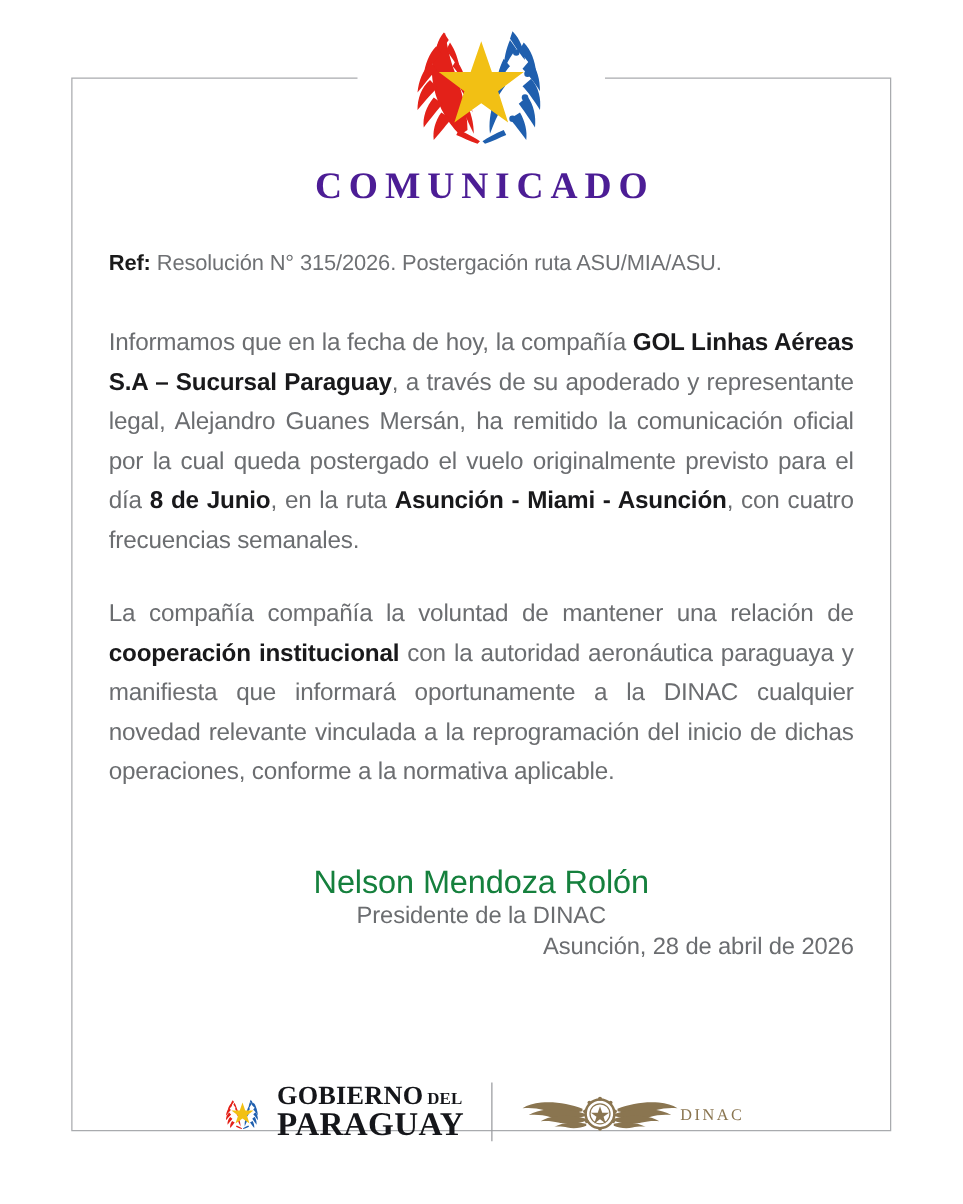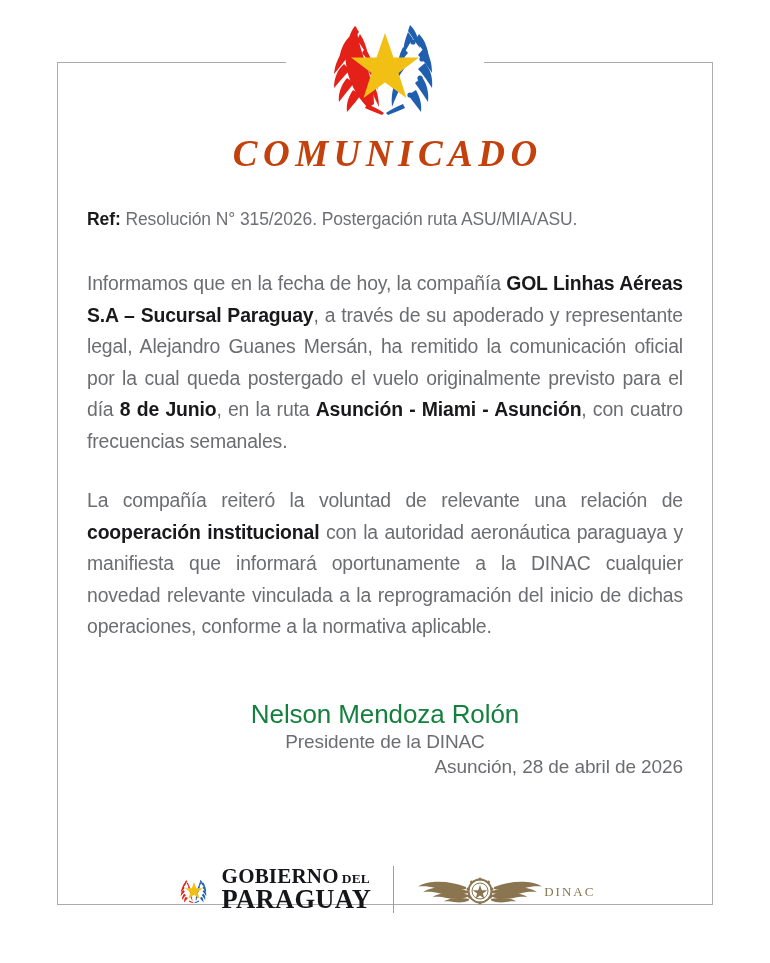--- a/index.html
+++ b/index.html
@@ -52,28 +52,27 @@
   
   .content {
     position: absolute;
     left: 87px;
     top: 132px;
     width: 596px;
   }
 
   .doc-title {
     font-family: "Liberation Serif", serif;
-    font-size: 37px;
+    font-size: 30px;
     font-weight: 700;
     letter-spacing: 5.5px;
-    color: #c2410c;
+    color: #4c1d95;
     text-align: center;
     margin: 0 0 34px 0;
     text-indent: 5.5px;
-    font-style: italic;
   }
 
   .ref-line {
     font-size: 17.5px;
     color: #6e7073;
     margin: 0 0 38px 0;
     letter-spacing: -0.1px;
   }
   .ref-line b {
     color: #1a1a1a;
@@ -235,21 +234,21 @@
   <div class="content">
 
     <h1 class="doc-title">COMUNICADO</h1>
 
     <p class="ref-line">
       <b>Ref:</b><span> Resolución N° 315/2026. Postergación ruta ASU/MIA/ASU.</span>
     </p>
 
     <div id="paragraphs">
         <p class="body-par"><span>Informamos que en la fecha de hoy, la compañía </span><b>GOL Linhas Aéreas S.A – Sucursal Paraguay</b><span>, a través de su apoderado y representante legal, Alejandro Guanes Mersán, ha remitido la comunicación oficial por la cual queda postergado el vuelo originalmente previsto para el día </span><b>8 de Junio</b><span>, en la ruta </span><b>Asunción - Miami - Asunción</b><span>, con cuatro frecuencias semanales.</span></p>
-        <p class="body-par"><span>La compañía reiteró la voluntad de relevante una relación de </span><b>cooperación institucional</b><span> con la autoridad aeronáutica paraguaya y manifiesta que informará oportunamente a la DINAC cualquier novedad relevante vinculada a la reprogramación del inicio de dichas operaciones, conforme a la normativa aplicable.</span></p>
+        <p class="body-par"><span>La compañía compañía la voluntad de mantener una relación de </span><b>cooperación institucional</b><span> con la autoridad aeronáutica paraguaya y manifiesta que informará oportunamente a la DINAC cualquier novedad relevante vinculada a la reprogramación del inicio de dichas operaciones, conforme a la normativa aplicable.</span></p>
       </div>
 
     <div class="signature">
       <div class="sig-name">Nelson Mendoza Rolón</div>
       <div class="sig-role">Presidente de la DINAC</div>
     </div>
 
     <div class="place-date">Asunción, 28 de abril de 2026</div>
 
   </div>

